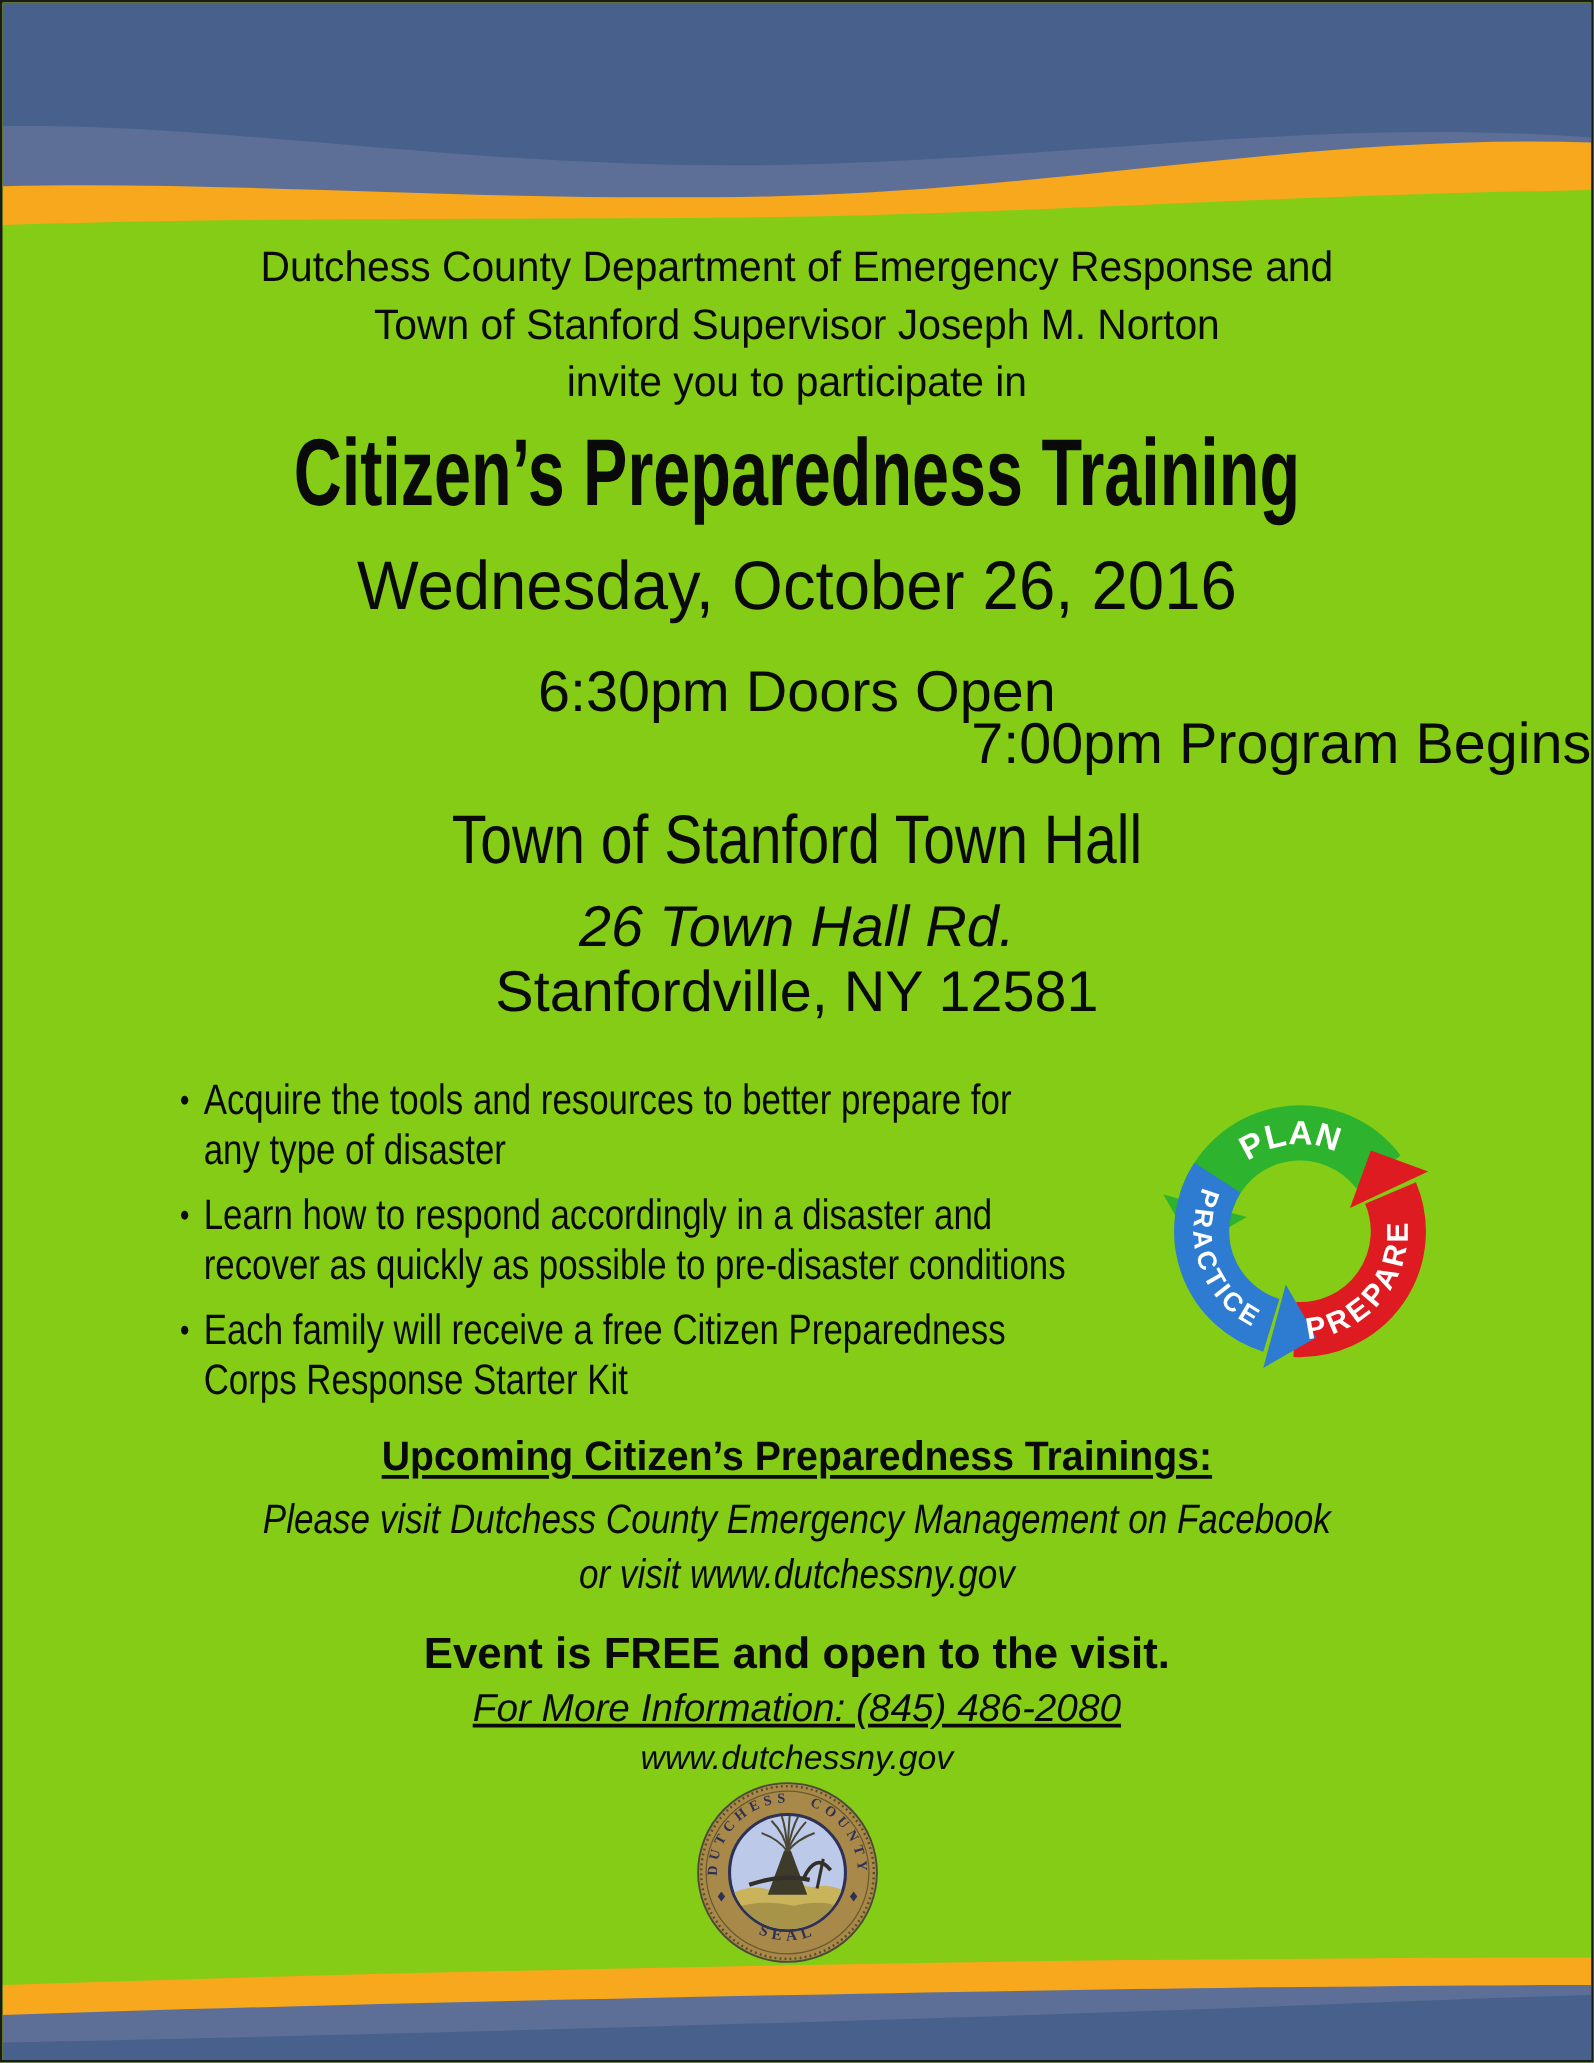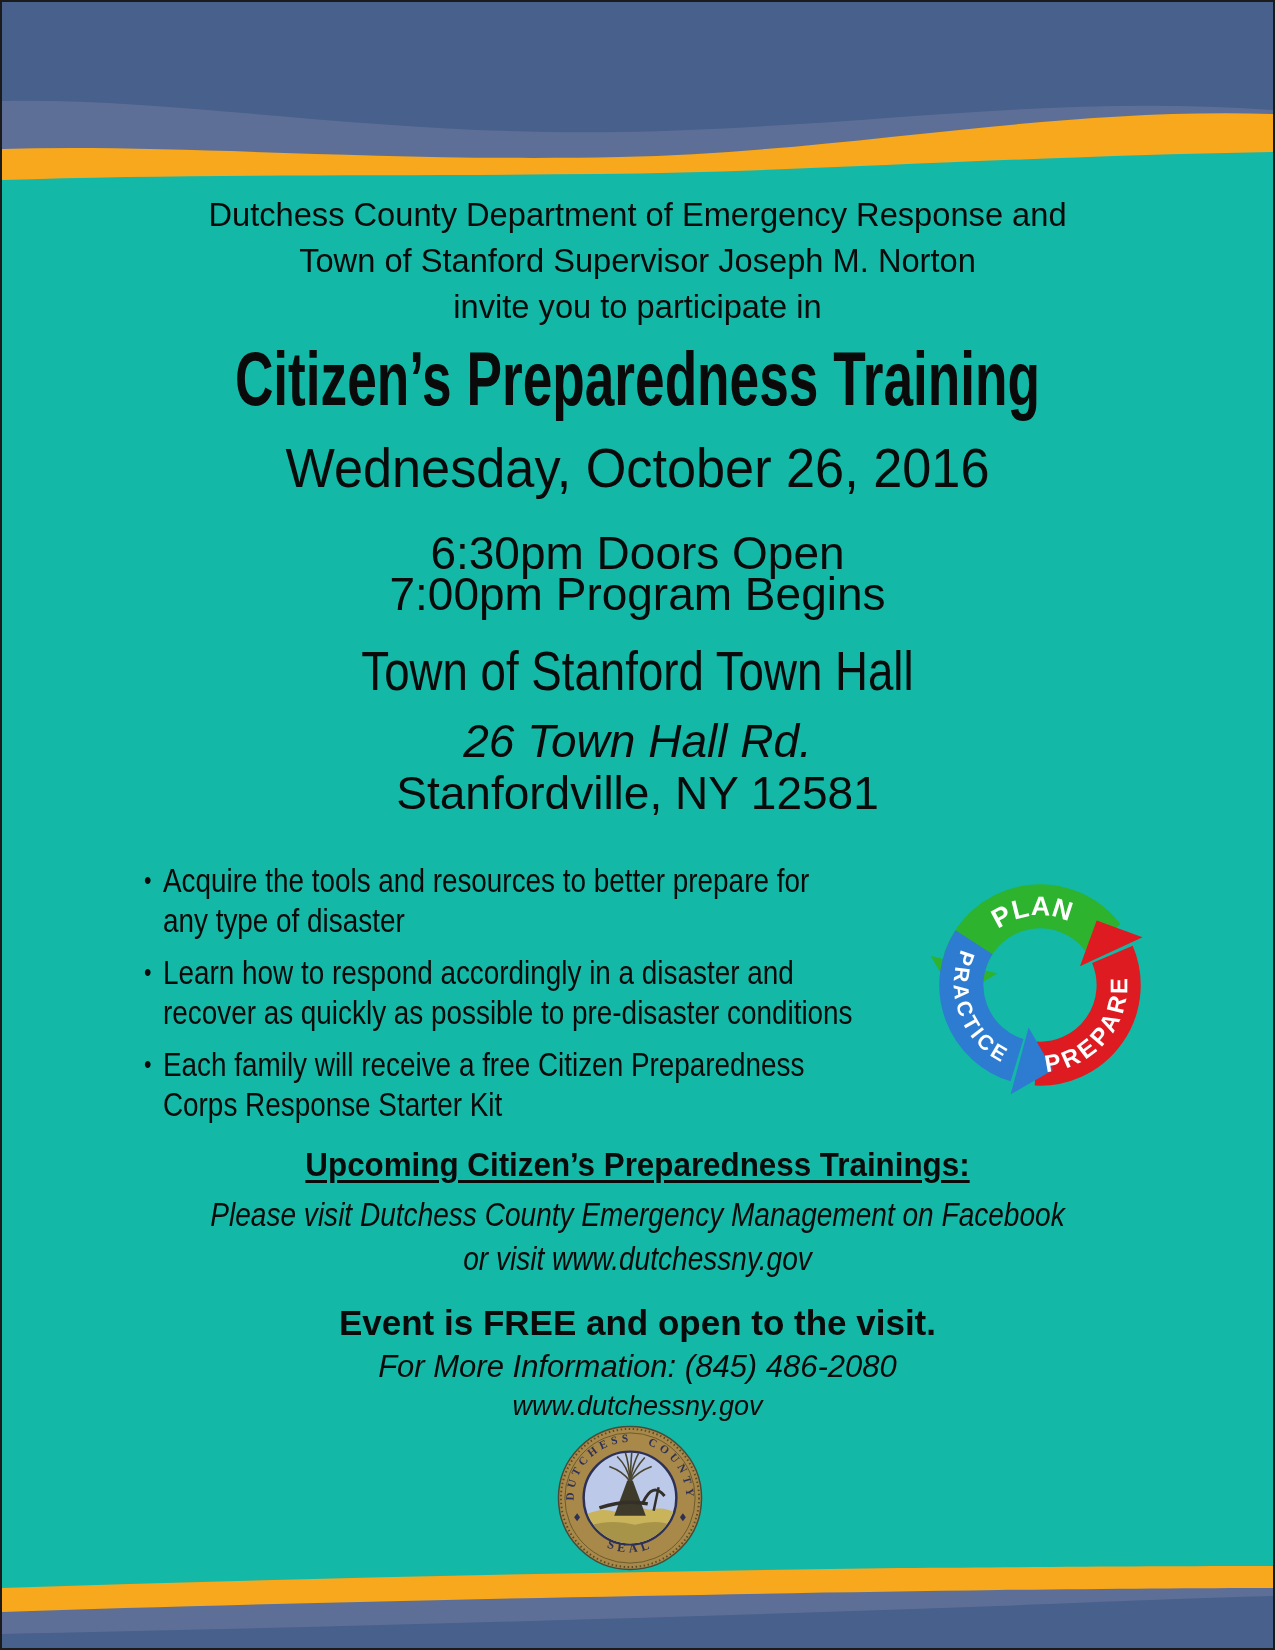--- a/index.html
+++ b/index.html
@@ -1,20 +1,20 @@
 <!DOCTYPE html>
 <html><head>
 <meta charset="utf-8">
 <style>
   html,body{margin:0;padding:0;background:#888;}
   .page{
     position:relative;
     width:1275px;height:1650px;
     margin:0 auto;
-    background:#14b8a6;
+    background:#84cc16;
     border:2px solid #1b1b1b;
     box-sizing:border-box;
     overflow:hidden;
     font-family:"Liberation Sans", sans-serif;
     color:#0a0a0a;
   }
   .wave{position:absolute;left:0;width:100%;display:block;}
   .wave.top{top:0;height:200px;}
   .wave.bottom{top:1558px;height:90px;}
   .txt{
@@ -50,21 +50,21 @@
   </svg>
 
   <div class="txt header-line" style="top:189px;font-size:34px;transform:scaleX(0.96);">Dutchess County Department of Emergency Response and</div>
   <div class="txt header-line" style="top:235px;font-size:34px;transform:scaleX(0.96);">Town of Stanford Supervisor Joseph M. Norton</div>
   <div class="txt header-line" style="top:281px;font-size:34px;transform:scaleX(0.96);">invite you to participate in</div>
 
   <div class="txt bold" style="top:332px;font-size:76px;transform:scaleX(0.70);">Citizen’s Preparedness Training</div>
 
   <div class="txt" style="top:434px;font-size:55px;transform:scaleX(0.95);">Wednesday, October 26, 2016</div>
   <div class="txt" style="top:524px;font-size:46px;">6:30pm Doors Open</div>
-  <div class="txt" style="top:565px;font-size:46px;">7:00pm Program Begins</div>
+  <div class="txt" style="top:565px;font-size:46px;text-align:right;">7:00pm Program Begins</div>
 
   <div class="txt" style="top:637px;font-size:55px;transform:scaleX(0.83);">Town of Stanford Town Hall</div>
   <div class="txt" style="top:712px;font-size:46px;font-style:italic;">26 Town Hall Rd.</div>
   <div class="txt" style="top:764px;font-size:46px;">Stanfordville, NY 12581</div>
 
   <div class="bullets">
     <div class="bullet">
       <span class="dot">•</span>
       <span><span>Acquire the tools and resources to better prepare for</span><br><span>any type of disaster</span></span>
     </div>
@@ -103,21 +103,21 @@
     <text class="cycle-label" font-size="22" letter-spacing="2" text-anchor="middle">
       <textPath href="#practicePath" startOffset="50%" dominant-baseline="central">PRACTICE</textPath>
     </text>
   </svg>
 
   <div class="txt bold under" style="top:1144px;font-size:33px;transform:scaleX(0.95);">Upcoming Citizen’s Preparedness Trainings:</div>
   <div class="txt ital" style="top:1194px;font-size:33px;transform:scaleX(0.85);">Please visit Dutchess County Emergency Management on Facebook</div>
   <div class="txt ital" style="top:1238px;font-size:33px;transform:scaleX(0.85);">or visit www.dutchessny.gov</div>
 
   <div class="txt bold" style="top:1300px;font-size:35px;">Event is FREE and open to the visit.</div>
-  <div class="txt ital" style="top:1347px;font-size:31px;">For More Information: (845) 486-2080</div>
+  <div class="txt ital" style="top:1347px;font-size:31px;text-decoration:underline;">For More Information: (845) 486-2080</div>
   <div class="txt ital" style="top:1389px;font-size:27px;">www.dutchessny.gov</div>
 
   <svg class="seal" width="148" height="148" viewBox="0 0 150 150">
     <circle cx="75" cy="75" r="72.5" fill="#a8894a" stroke="#4a4a38" stroke-width="1.5"></circle>
     <circle cx="75" cy="75" r="70" fill="none" stroke="#5c4c22" stroke-width="2" stroke-dasharray="1.5 2.6"></circle>
     <circle cx="75" cy="75" r="66" fill="none" stroke="#6b5a2a" stroke-width="1"></circle>
     <circle cx="75" cy="75" r="47" fill="#bcc9e8" stroke="#2e3156" stroke-width="2.5"></circle>
     <defs>
       <path id="sealTop" d="M18.2,80 A57,57 0 1 1 131.8,80"></path>
       <path id="sealBottom" d="M27.4,102.5 A55,55 0 0 0 122.6,102.5"></path>

